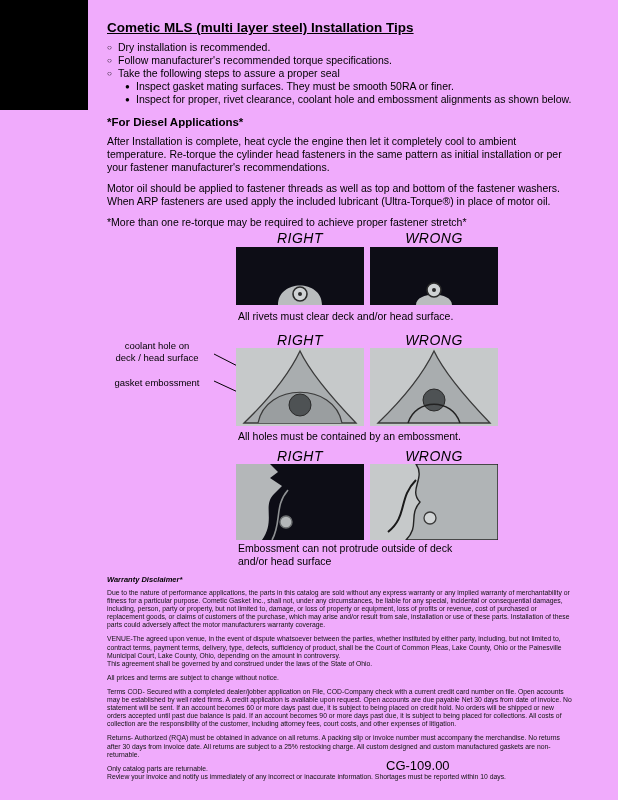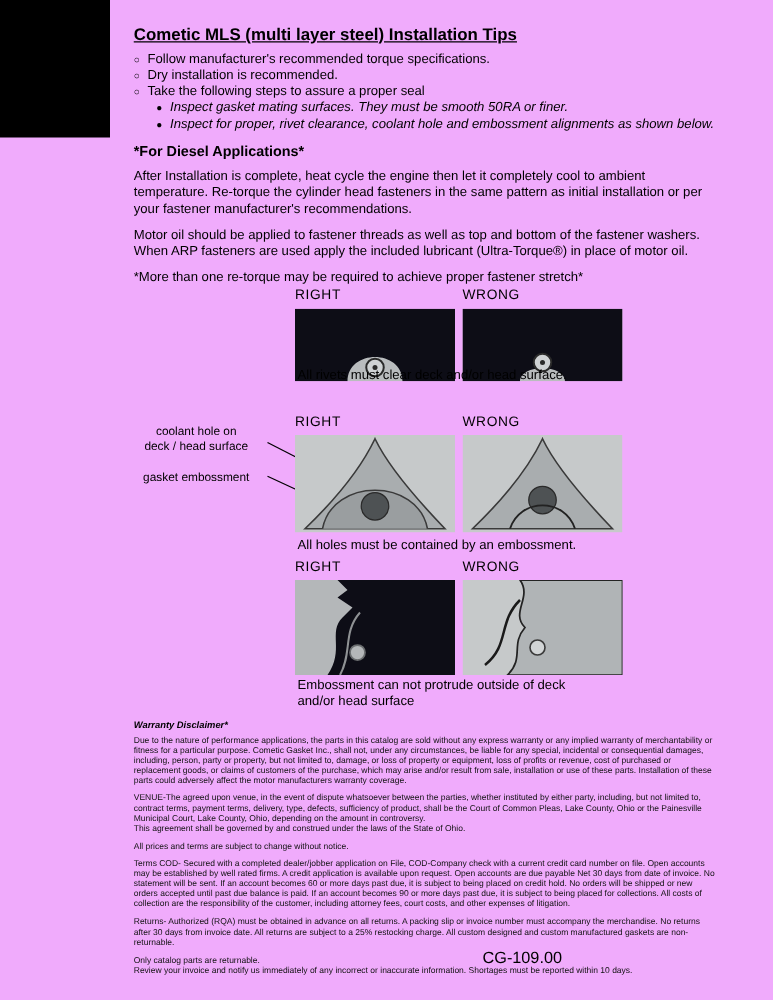--- a/index.html
+++ b/index.html
@@ -10,29 +10,29 @@
   }
   .corner { position:absolute; left:0; top:0; width:88px; height:110px; background:#000; }
 
   .text-col { position:absolute; left:107px; top:20px; width:468px; }
   .title { font-size:13.5px; font-weight:bold; text-decoration:underline; margin-bottom:6px; }
 
   ul.bullets { list-style:none; font-size:10.5px; line-height:13px; }
   ul.bullets > li { position:relative; padding-left:11px; }
   ul.bullets > li::before { content:"○"; position:absolute; left:0; top:0; font-size:8px; }
   ul.subbullets { list-style:none; margin-left:18px; font-size:10.5px; line-height:13px; }
-  ul.subbullets > li { position:relative; padding-left:11px;font-style:italic; }
+  ul.subbullets > li { position:relative; padding-left:11px; }
   ul.subbullets > li::before { content:"●"; position:absolute; left:0; top:0; font-size:8px; }
 
   .heading { font-size:11.5px; font-weight:bold; margin-top:10px; margin-bottom:7px; }
   .para { font-size:10.5px; line-height:13px; margin-bottom:8px; width:466px; }
   .note { font-size:10.5px; line-height:13px; }
 
   .diagrams { position:absolute; left:0; top:230px; width:618px; height:345px; }
-  .dg-label { position:absolute; width:128px; text-align:left; font-size:11px; letter-spacing:0.5px; }
+  .dg-label { position:absolute; width:128px; text-align:center; font-size:14px; letter-spacing:0.5px;font-style:italic; }
   .panel { position:absolute; width:128px; }
   .panel svg { display:block; width:128px; }
   .caption { position:absolute; font-size:10.5px; line-height:13px; }
   .side-label { position:absolute; font-size:9.5px; line-height:11.5px; text-align:center; width:114px; }
   .connectors { position:absolute; left:0; top:0; width:618px; height:345px; pointer-events:none; }
 
   .warranty { position:absolute; left:107px; top:575px; width:466px; }
   .w-head { font-size:7.5px; font-weight:bold; margin-bottom:5px;font-style:italic; }
   .wpar { font-size:6.8px; line-height:8.1px; margin-bottom:6px; color:#111; }
   .wpar.tight { margin-bottom:0; }
@@ -43,22 +43,22 @@
 <body>
 
 <div class="page">
 
   <div class="corner"></div>
 
   <div class="text-col">
     <div class="title">Cometic MLS (multi layer steel) Installation Tips</div>
 
     <ul class="bullets">
+      <li>Dry installation is recommended.</li>
       <li>Follow manufacturer's recommended torque specifications.</li>
-      <li>Dry installation is recommended.</li>
       <li>Take the following steps to assure a proper seal</li>
     </ul>
     <ul class="subbullets">
       <li>Inspect gasket mating surfaces.  They must be smooth 50RA or finer.</li>
       <li>Inspect for proper, rivet clearance, coolant hole and embossment alignments as shown below.</li>
     </ul>
 
     <div class="heading">*For Diesel Applications*</div>
     <div class="para">After Installation is complete, heat cycle the engine then let it completely cool to ambient temperature. Re-torque the cylinder head fasteners in the same pattern as initial installation or per your fastener manufacturer's recommendations.</div>
     <div class="para">Motor oil should be applied to fastener threads as well as top and bottom of the fastener washers. When ARP fasteners are used apply the included lubricant (Ultra-Torque®) in place of motor oil.</div>
@@ -84,21 +84,21 @@
       </svg>
     </div>
     <div class="panel" style="left:370px; top:17px;">
       <svg viewBox="0 0 128 58">
         <rect width="128" height="58" fill="#b9bcbe"></rect>
         <path d="M0,0 H128 V58 H82 C82,44 46,44 46,58 H0 Z" fill="#0d0d16"></path>
         <circle cx="64" cy="43" r="7" fill="#cfd2d4" stroke="#2a2a2a" stroke-width="1.6"></circle>
         <circle cx="64" cy="43" r="2" fill="#2a2a2a"></circle>
       </svg>
     </div>
-    <div class="caption" style="left:238px; top:64px;text-align:right;">All rivets must clear deck and/or head surface.</div>
+    <div class="caption" style="left:238px; top:80px;text-align:right;">All rivets must clear deck and/or head surface.</div>
 
     <div class="dg-label" style="left:236px; top:102px;">RIGHT</div>
     <div class="dg-label" style="left:370px; top:102px;">WRONG</div>
 
     <div class="side-label" style="left:100px; top:110px;">
       <span>coolant hole on</span><br>
       <span>deck / head surface</span>
     </div>
     <div class="side-label" style="left:100px; top:147px;">gasket embossment</div>
 

